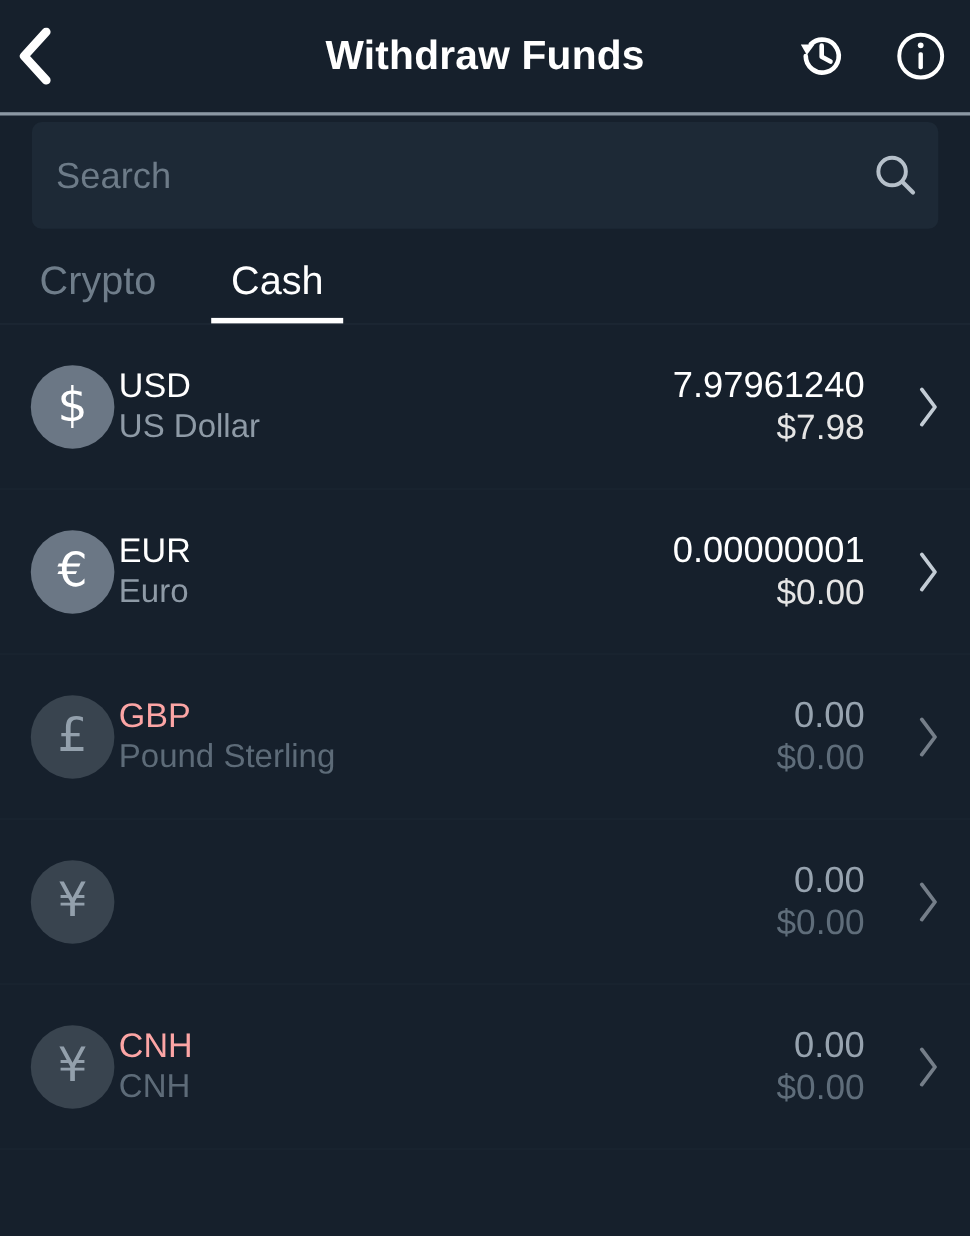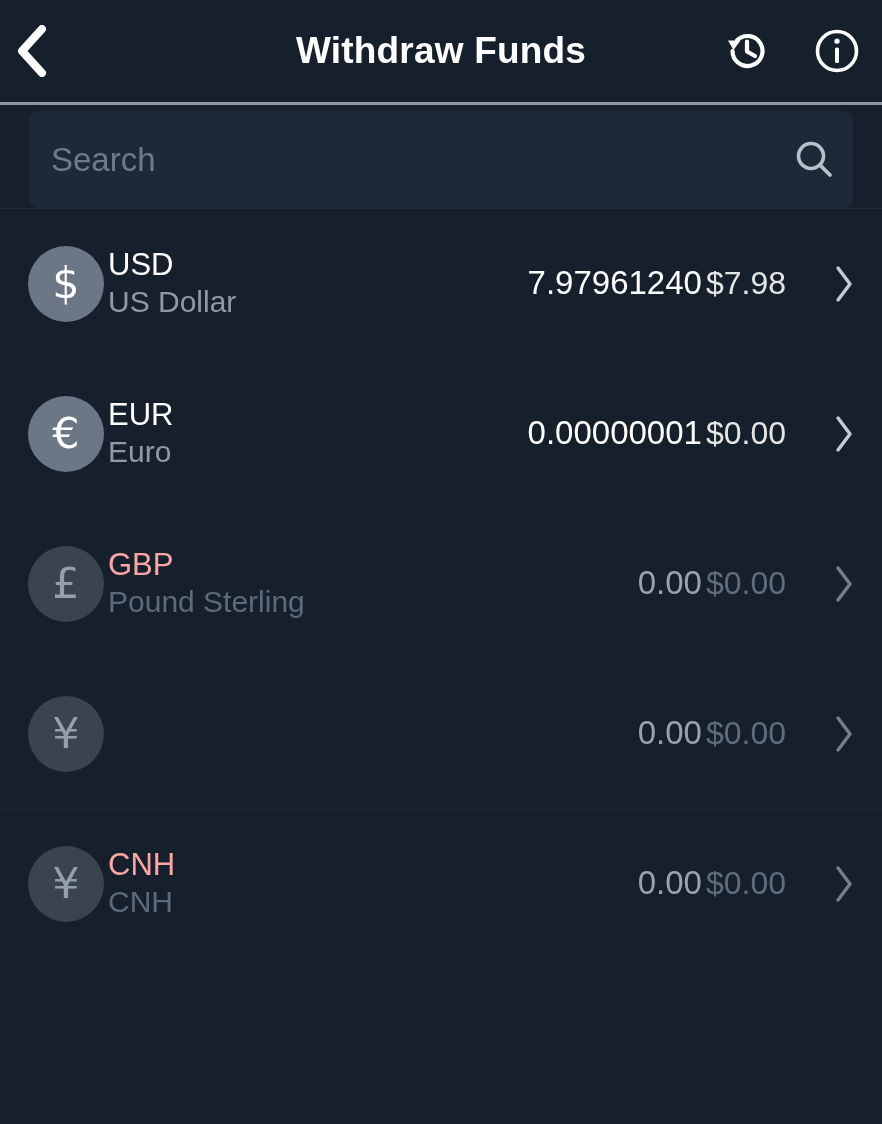--- a/index.html
+++ b/index.html
@@ -198,21 +198,21 @@
     line-height: 1.05;
   }
   .name {
     font-size: 30px;
     color: #8e9aa6;
     line-height: 1.05;
   }
   .row-values {
     margin-left: auto;
     display: flex;
-    flex-direction: row;
+    flex-direction: column;
     align-items: flex-end;
     justify-content: flex-start;
     gap: 4px;
     text-align: right;
   }
   .amount {
     font-size: 33px;
     color: #ffffff;
     line-height: 1.05;
   }
@@ -267,20 +267,28 @@
       <input class="search-input" type="text" placeholder="Search" style="">
       <div class="search-icon-btn">
         <svg width="44" height="44" viewBox="0 0 44 44">
           <circle cx="19" cy="18" r="12.5" fill="none" stroke="#b6c0ca" stroke-width="3.6"></circle>
           <line x1="28.5" y1="27.5" x2="38" y2="37" stroke="#b6c0ca" stroke-width="3.8" stroke-linecap="round"></line>
         </svg>
       </div>
     </div>
   </div>
 
+  <div class="tabs">
+    <div class="tab">
+      <span>Crypto</span>
+    </div>
+    <div class="tab active">
+      <span>Cash</span>
+    </div>
+  </div>
   <div class="tabs-divider"></div>
 
   <div class="list">
 
     <div class="row">
       <div class="avatar">
         <span class="avatar-glyph">$</span>
       </div>
       <div class="row-text">
         <div class="ticker">USD</div>

